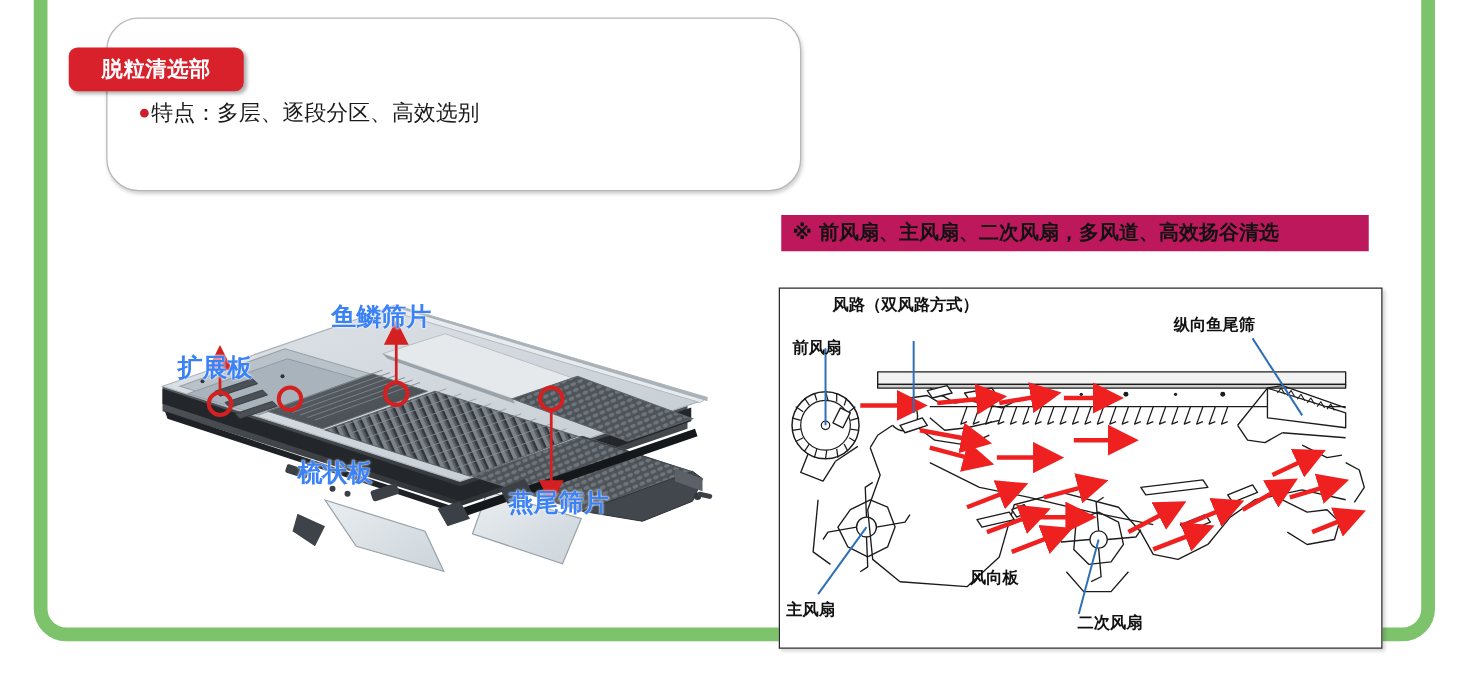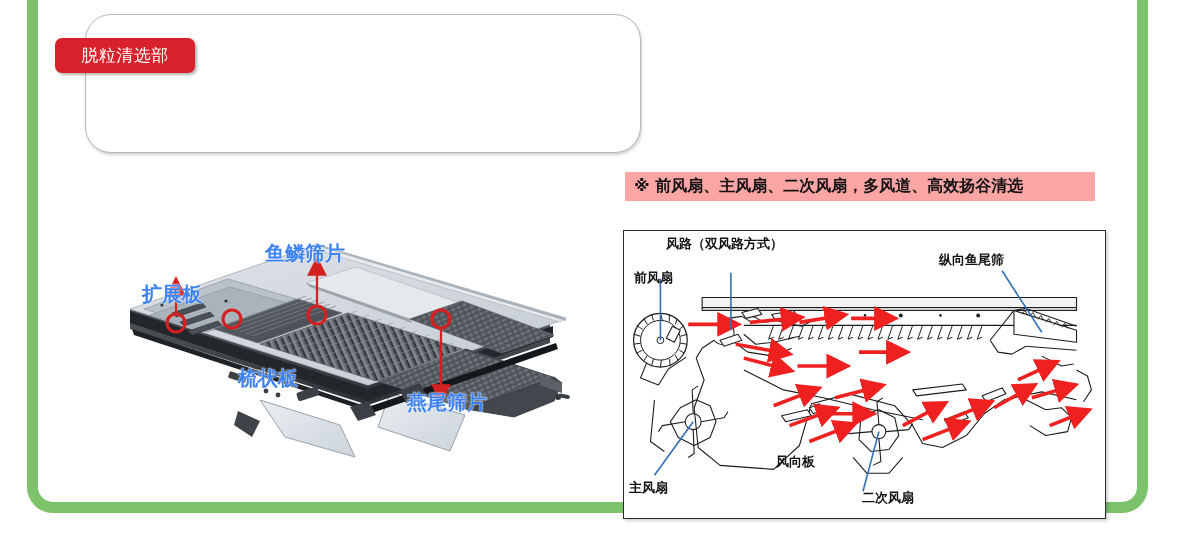--- a/index.html
+++ b/index.html
@@ -19,37 +19,37 @@
     position:absolute;left:85px;top:14px;width:556px;height:139px;
     border:1.5px solid #b7b7b7;border-radius:26px;background:#fff;
     box-sizing:border-box;
     box-shadow:1px 2px 3px rgba(0,0,0,.18);
   }
   #section-badge{
     position:absolute;left:55px;top:38px;width:140px;height:35px;
     background:#d9212c;border-radius:7px;
     box-shadow:2px 2px 3px rgba(0,0,0,.3);
     display:flex;align-items:center;justify-content:center;
-    color:#fff;font-weight:normal;font-size:17px;letter-spacing:.5px;
+    color:#fff;font-weight:bold;font-size:17px;letter-spacing:.5px;
   }
   #callout-lines{
     position:absolute;left:112px;top:76px;width:520px;
   }
   .callout-line{
     font-size:17.5px;color:#1a1a1a;line-height:30px;white-space:nowrap;
   }
   .bullet-dot{
     display:inline-block;width:7px;height:7px;border-radius:50%;
     background:#cf1f2b;vertical-align:middle;margin-right:2px;
     position:relative;top:-1px;
   }
   
   #right-header{
     position:absolute;left:625px;top:172px;width:470px;height:29px;
-    background:#fca5a5;display:flex;align-items:center;
+    background:#be185d;display:flex;align-items:center;
     padding-left:9px;box-sizing:border-box;
   }
   #right-header span{font-size:16px;font-weight:bold;color:#121212;white-space:nowrap;}
   
   #right-panel{
     position:absolute;left:623px;top:230px;width:483px;height:289px;
     border:1.6px solid #2b2b2b;background:#fff;box-sizing:border-box;
     box-shadow:2px 2px 3px rgba(0,0,0,.18);
   }
   .dg{position:absolute;left:0;top:0;width:100%;height:100%;}
@@ -65,20 +65,23 @@
 
 <div id="green-frame"></div>
 
 <div id="callout-box"></div>
 
 <div id="section-badge">
   <span>脱粒清选部</span>
 </div>
 
 <div id="callout-lines">
+  <div class="callout-line">
+    <span class="bullet-dot"></span><span>特点：多层、逐段分区、高效选别</span>
+  </div>
 </div>
 
 <div id="left-diagram">
   <svg class="dg" viewBox="0 0 470 245" xmlns="http://www.w3.org/2000/svg">
     <defs>
       <linearGradient id="gTop" x1="0" y1="0" x2="1" y2="1">
         <stop offset="0" stop-color="#dfe4e8"></stop>
           <stop offset="1" stop-color="#c2cad1"></stop>
       </linearGradient>
       <linearGradient id="gDark" x1="0" y1="0" x2="1" y2="1">

